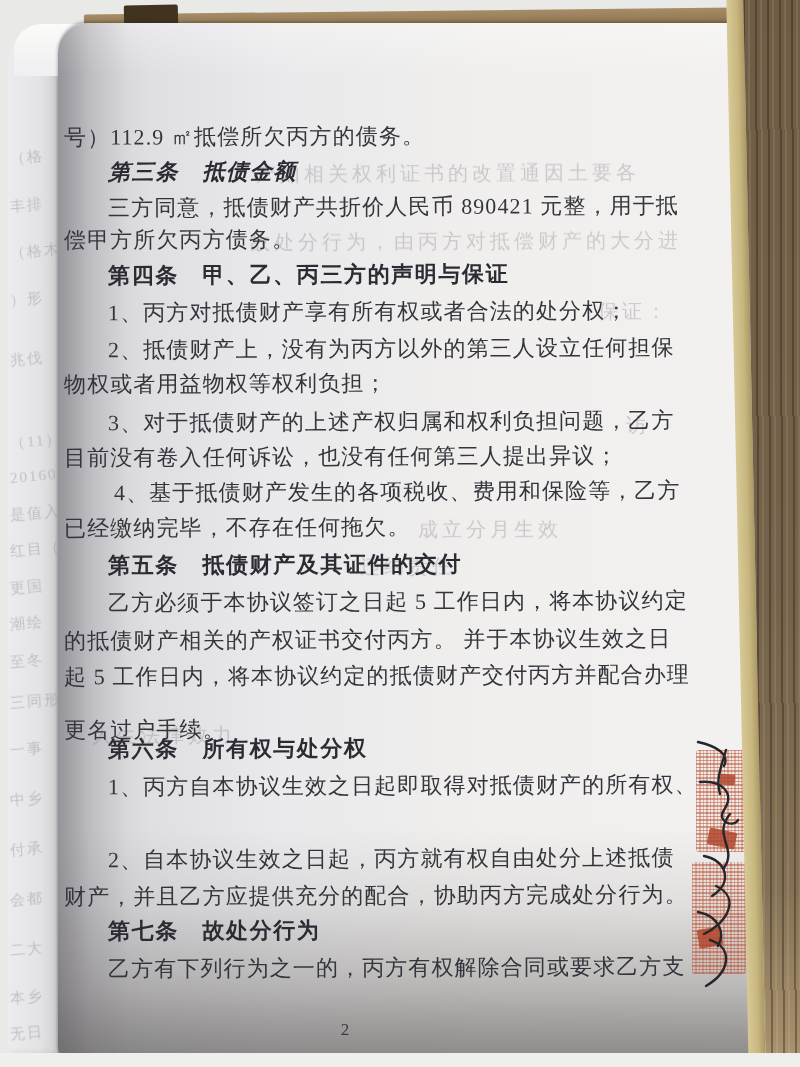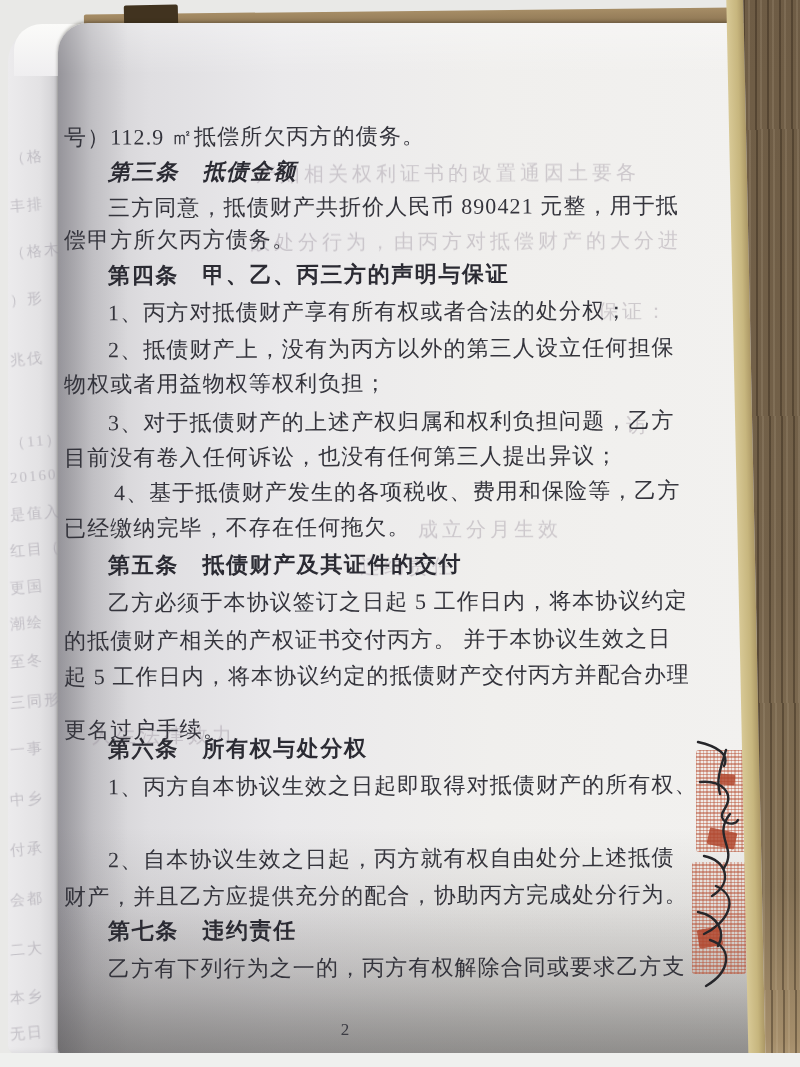--- a/index.html
+++ b/index.html
@@ -139,21 +139,21 @@
       <div class="line body" style="left: 64px; top: 513px;">已经缴纳完毕，不存在任何拖欠。</div>
       <div class="line heading" style="left: 108px; top: 550px;">第五条　抵债财产及其证件的交付</div>
       <div class="line body" style="left: 108px; top: 587px;">乙方必须于本协议签订之日起 5 工作日内，将本协议约定</div>
       <div class="line body" style="left: 64px; top: 625px;">的抵债财产相关的产权证书交付丙方。 并于本协议生效之日</div>
       <div class="line body" style="left: 64px; top: 661px;">起 5 工作日内，将本协议约定的抵债财产交付丙方并配合办理</div>
       <div class="line body" style="left: 64px; top: 715px;">更名过户手续。</div>
       <div class="line heading" style="left: 108px; top: 734px;">第六条　所有权与处分权</div>
       <div class="line body" style="left: 108px; top: 771px;">1、丙方自本协议生效之日起即取得对抵债财产的所有权、</div>
       <div class="line body" style="left: 108px; top: 844px;">2、自本协议生效之日起，丙方就有权自由处分上述抵债</div>
       <div class="line body" style="left: 64px; top: 881px;">财产，并且乙方应提供充分的配合，协助丙方完成处分行为。</div>
-      <div class="line heading" style="left: 108px; top: 916px;">第七条　违约责任</div>
+      <div class="line heading" style="left: 108px; top: 916px;">第七条　故处分行为</div>
       <div class="line body" style="left: 108px; top: 953px;">乙方有下列行为之一的，丙方有权解除合同或要求乙方支</div>
     </div>
 
   <div class="page-number">2</div>
 
   <div class="stamp">
     <div class="stamp-red sr1"></div>
     <div class="stamp-red sr2"></div>
     <div class="stamp-solid sp1"></div>
     <div class="stamp-solid sp2"></div>

